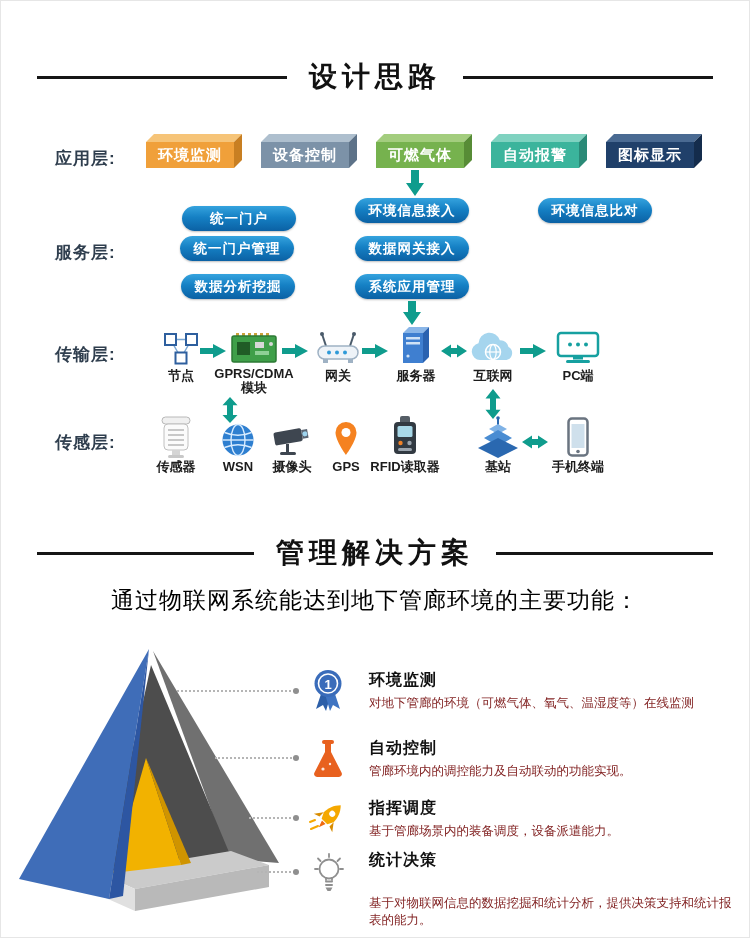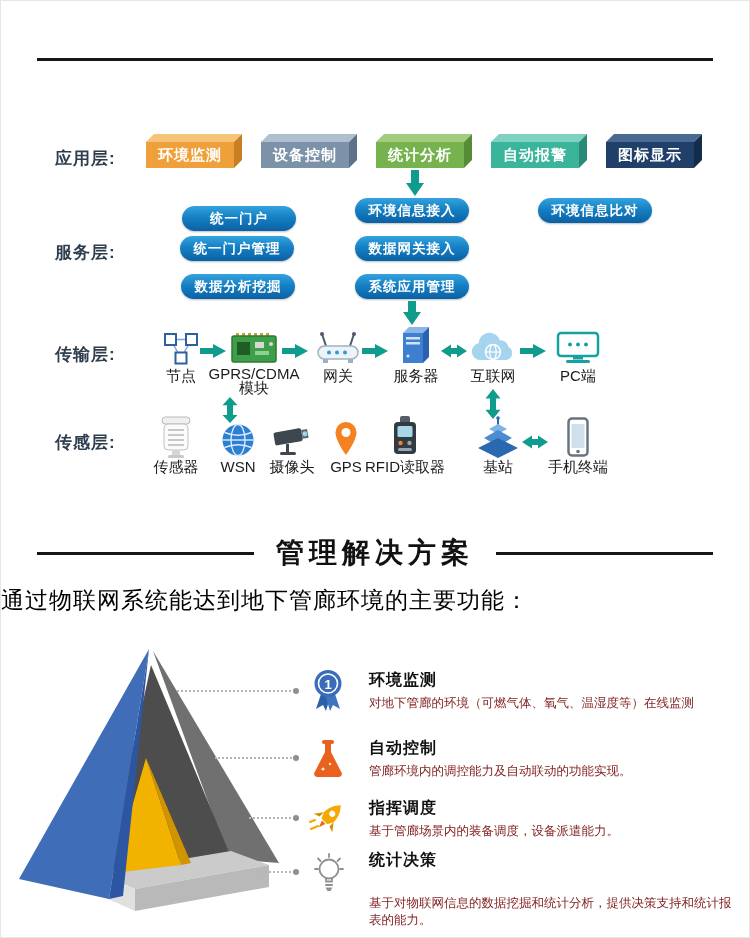--- a/index.html
+++ b/index.html
@@ -3,65 +3,66 @@
 <meta charset="utf-8">
 <style>
   html,body{margin:0;padding:0;background:#fff;}
   body{font-family:"Liberation Sans","DejaVu Sans",sans-serif;}
   .page{position:relative;width:750px;height:938px;background:#fff;overflow:hidden;border:1px solid #e6e6e6;box-sizing:border-box;}
 
   
   .title-row{position:absolute;left:36px;right:36px;display:flex;align-items:center;}
   .tline{flex:1;height:3px;background:#161616;}
   .ttext{padding:0 22px;font-size:28px;font-weight:bold;color:#111;letter-spacing:5px;white-space:nowrap;}
-  .subtitle{position:absolute;top:584px;left:0;width:100%;font-size:23px;color:#000;letter-spacing:1px;}
+  .subtitle{position:absolute;top:584px;left:0;width:100%;text-align:center;font-size:23px;color:#000;letter-spacing:1px;}
 
   
   .layer-label{position:absolute;font-size:17px;font-weight:bold;color:#2f3e4e;letter-spacing:1px;}
 
   
   .box3d{position:absolute;top:141px;width:88px;height:26px;}
   .box3d .face{position:absolute;left:0;top:0;width:100%;height:100%;background:var(--f);color:#fff;font-weight:bold;font-size:15px;display:flex;align-items:center;justify-content:center;letter-spacing:1px;}
   .box3d::before{content:"";position:absolute;left:0;top:-8px;width:100%;height:8px;background:var(--t);transform:skewX(-45deg);transform-origin:left bottom;}
   .box3d::after{content:"";position:absolute;left:100%;top:0;width:8px;height:100%;background:var(--s);transform:skewY(-45deg);transform-origin:left top;}
 
   
   .svc{position:absolute;width:114px;height:25px;border-radius:12.5px;background:linear-gradient(180deg,#35a3de 0%,#1580c4 45%,#0b61a4 100%);color:#fff;font-size:13.5px;font-weight:bold;display:flex;align-items:center;justify-content:center;letter-spacing:1px;box-shadow:0 1px 2px rgba(0,0,0,.25);white-space:nowrap;}
 
   
   .abs{position:absolute;}
-  .nlabel{position:absolute;transform:translateX(-50%);font-size:15px;font-weight:normal;color:#1c1c1c;text-align:center;white-space:pre-line;line-height:14px;}
+  .nlabel{position:absolute;transform:translateX(-50%);font-size:13px;font-weight:bold;color:#1c1c1c;text-align:center;white-space:pre-line;line-height:14px;}
   .arrow{position:absolute;}
 
   
   .feat-title{position:absolute;left:368px;font-size:16px;font-weight:bold;color:#111;letter-spacing:1px;}
   .feat-desc{position:absolute;left:368px;width:372px;font-size:12.5px;color:#7f1d1d;line-height:17px;}
   .dotline{position:absolute;border-top:2px dotted #b5b5b5;}
   .cdot{position:absolute;width:6px;height:6px;border-radius:50%;background:#8f8f8f;}
 </style>
 </head>
 <body>
 
 <div class="page">
 
   <div class="title-row" style="top:57px;">
     <div class="tline"></div>
+    <div class="ttext">设计思路</div>
     <div class="tline"></div>
   </div>
 
   <div class="layer-label" style="left:54px;top:146px;">应用层:</div>
 
   <div class="box3d" style="left:145px;--f:#f0a03a;--t:#f6c478;--s:#c87f22;">
       <span class="face">环境监测</span>
     </div>
   <div class="box3d" style="left:260px;--f:#7c92a8;--t:#aebfce;--s:#5d7288;">
       <span class="face">设备控制</span>
     </div>
   <div class="box3d" style="left:375px;--f:#76b24e;--t:#a3cd7e;--s:#578c36;">
-      <span class="face">统计分析</span>
+      <span class="face">可燃气体</span>
     </div>
   <div class="box3d" style="left:490px;--f:#3bb49c;--t:#7fd2c0;--s:#2a8a77;">
       <span class="face">自动报警</span>
     </div>
   <div class="box3d" style="left:605px;border-radius:12px;--f:#20406a;--t:#4a6a92;--s:#142c4c;">
       <span class="face">图标显示</span>
     </div>
 
   <svg class="arrow" style="left:405px;top:169px;" width="18" height="26" viewBox="0 0 18 26">
       <polygon points="5,0 13,0 13,13 18,13 9,26 0,13 5,13" fill="#0f9c8d"></polygon>

